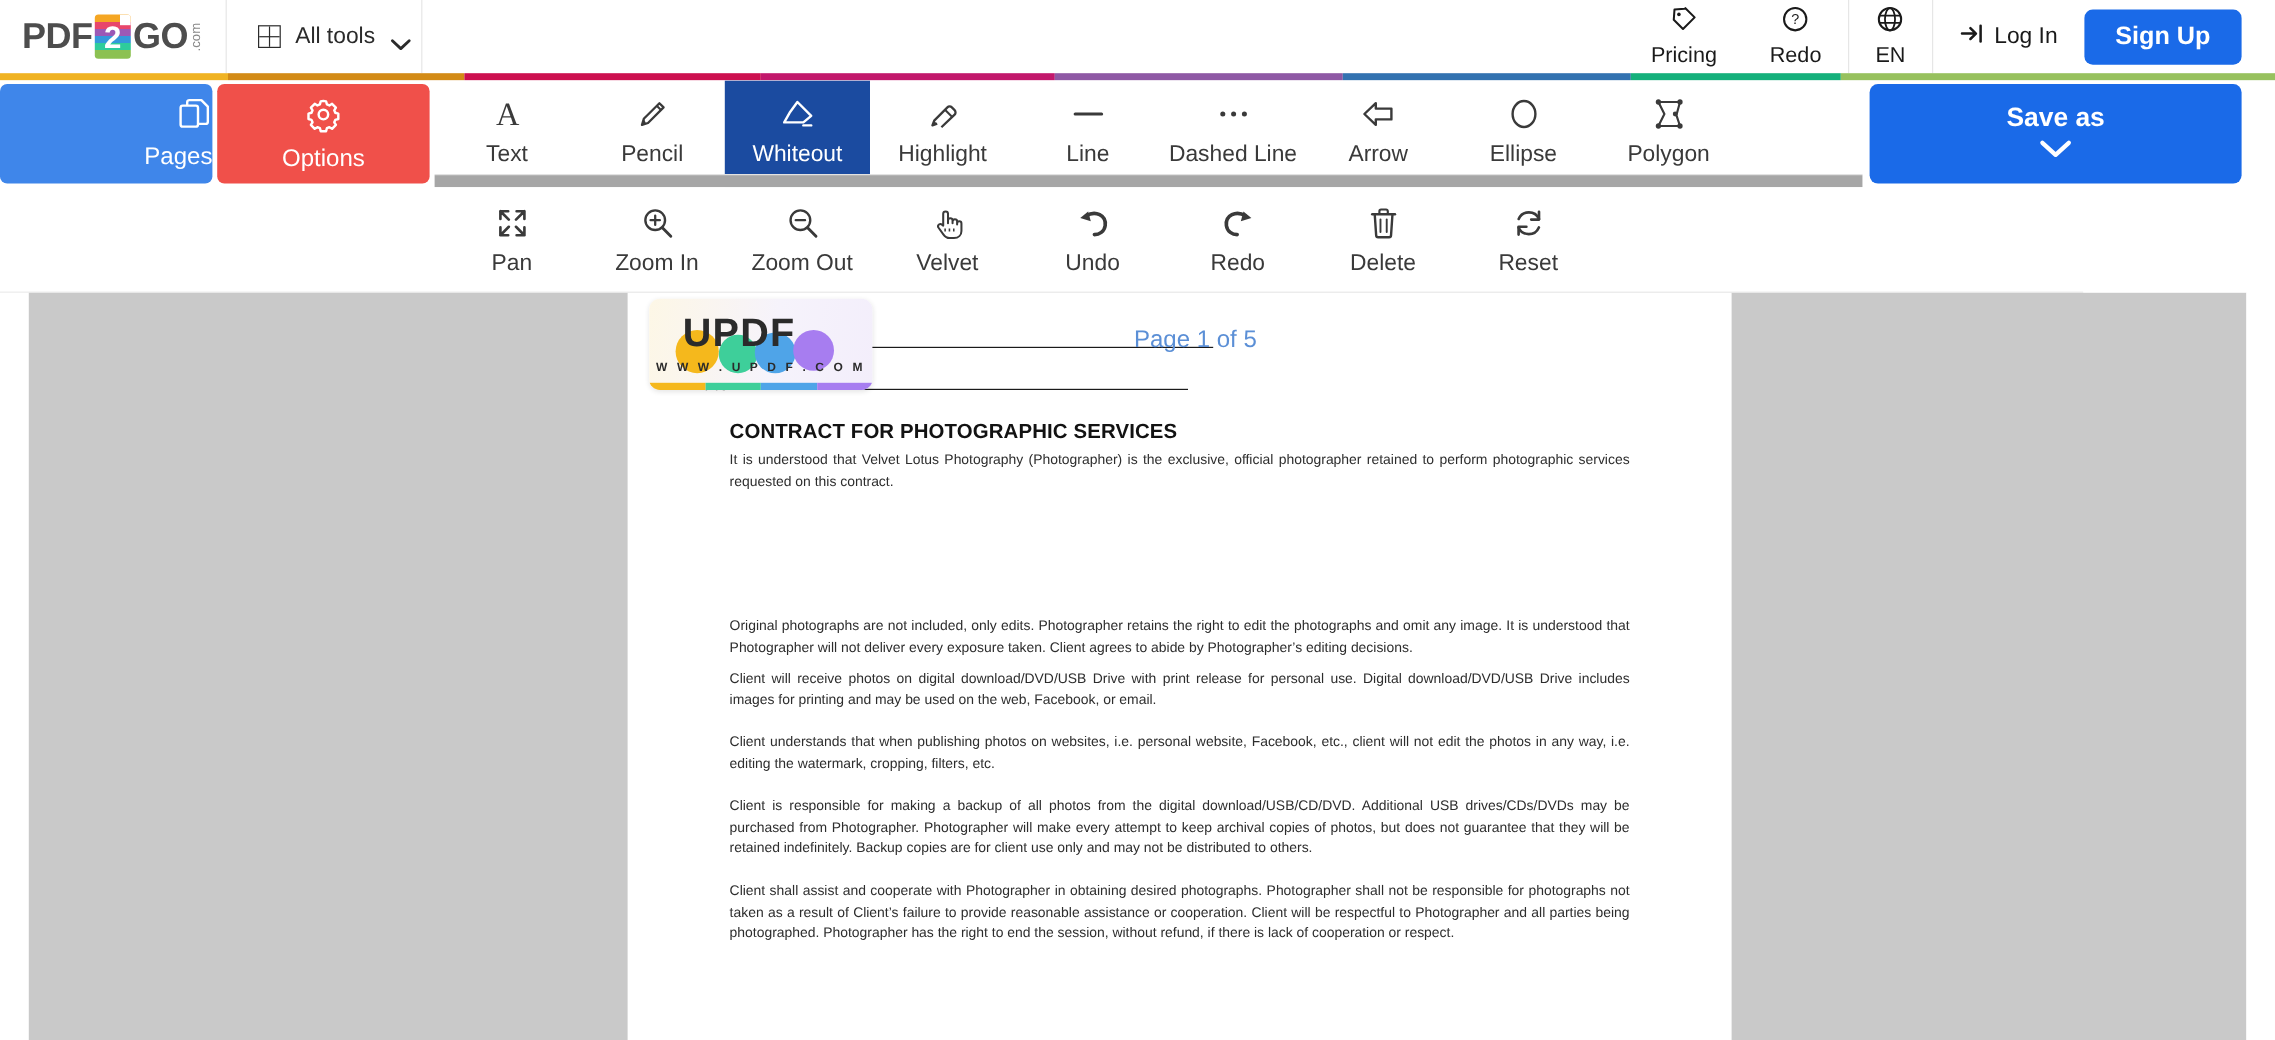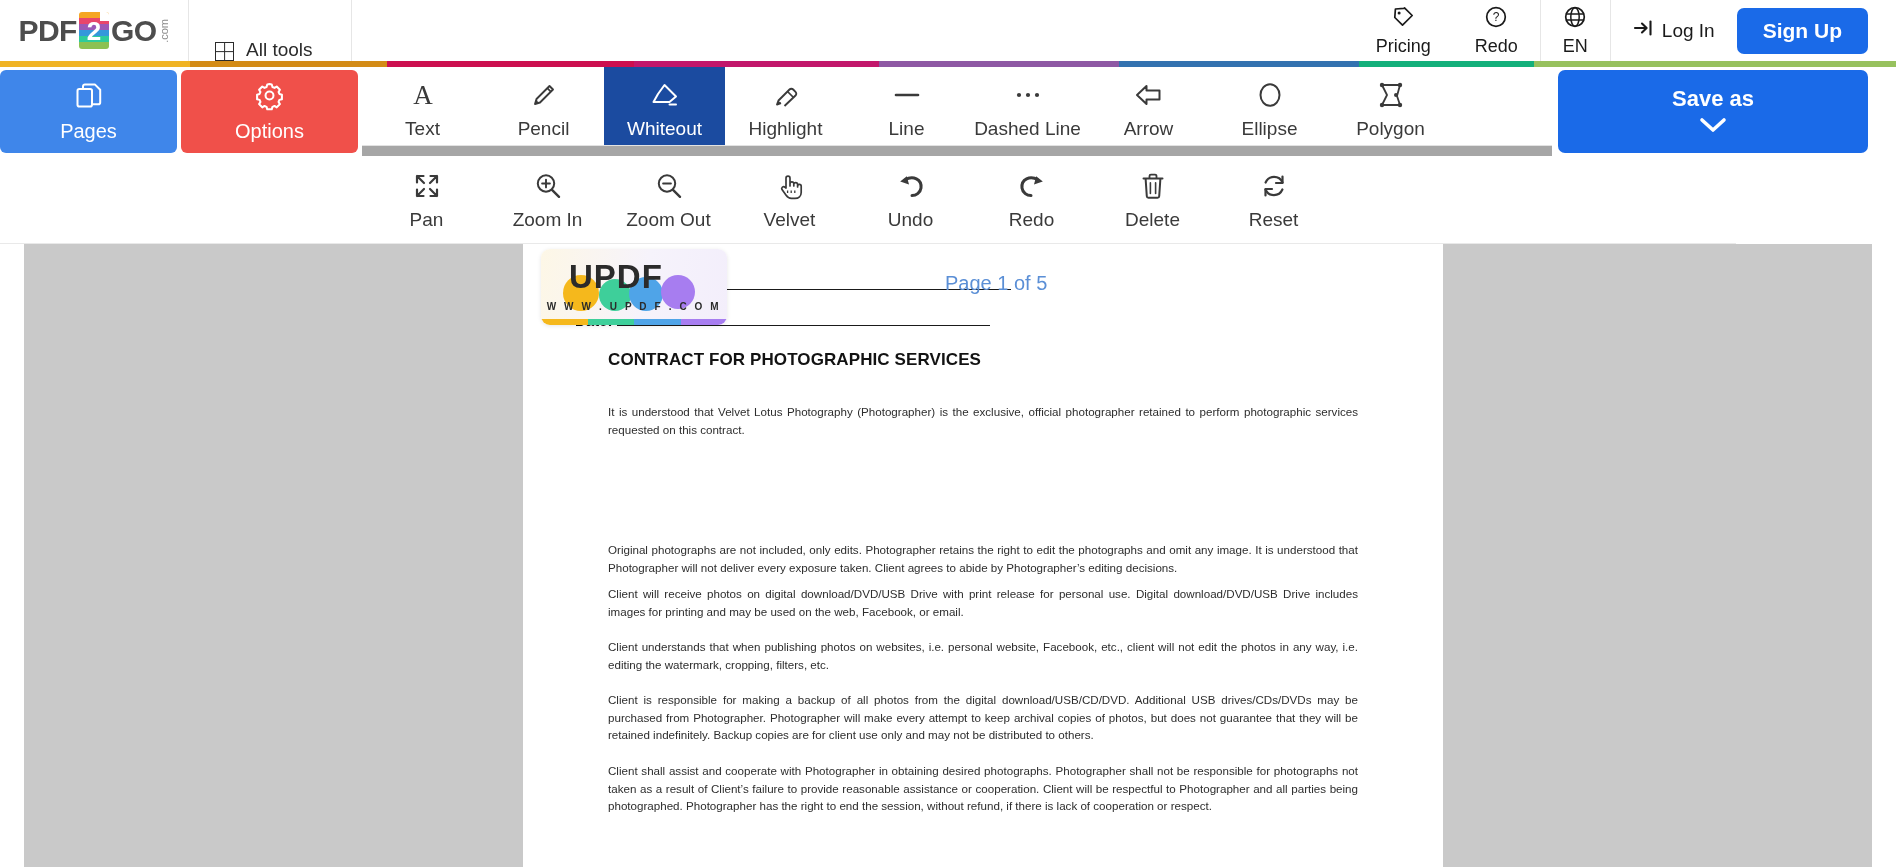--- a/index.html
+++ b/index.html
@@ -39,21 +39,21 @@
   }
   .logo-doc .two {
     position: absolute; inset: 0; display: flex; align-items: center;
     justify-content: center; color: #fff; font-size: 26px; font-weight: bold;
     line-height: 1;
   }
   .logo-com { font-size: 11px; color: #8a8a8a; writing-mode: vertical-rl;
     transform: rotate(180deg); margin-left: 1px; letter-spacing: 0px; }
 
   .alltools {
-    height: 61px; padding: 0 26px; display: flex; align-items: flex-end; gap: 12px;
+    height: 61px; padding: 0 26px; display: flex; align-items: center; gap: 12px;
     border-right: 1px solid #e6e6e6; cursor: pointer;
   }
   .alltools .lbl { font-size: 19px; color: #2b2b2b; }
   .grid-icon {
     width: 19px; height: 19px; border: 1.8px solid #2b2b2b; position: relative;
   }
   .grid-icon::before { content:""; position:absolute; left:50%; top:0; bottom:0; width:1.8px; background:#2b2b2b; transform:translateX(-50%);}
   .grid-icon::after { content:""; position:absolute; top:50%; left:0; right:0; height:1.8px; background:#2b2b2b; transform:translateY(-50%);}
   .chev { width: 0; height: 0; }
   .chev svg { display:block; }
@@ -82,21 +82,21 @@
   
   .toolbar {
     position: absolute; top: 67px; left: 0; width: 1896px; height: 89px;
     background: #fff; display: flex; align-items: stretch;
   }
   .tool-big {
     width: 177px; margin: 3px 4px 3px 0; border-radius: 6px;
     display: flex; flex-direction: column; align-items: center; justify-content: center;
     gap: 5px; color: #fff; cursor: pointer;
   }
-  .tool-big.pages { background: #3f86ea; }
+  .tool-big.pages { background: #3f86ea; align-items: flex-end; }
   .tool-big.options { background: #f0504a; }
   .tool-big .lbl { font-size: 20px; }
 
   .tools-scroll {
     position: relative; flex: 1 1 auto; overflow: hidden;
     display: flex; align-items: stretch;
   }
   .tool {
     width: 121px; display: flex; flex-direction: column; align-items: center;
     justify-content: center; gap: 6px; cursor: pointer; color: #3a3a3a;
@@ -173,21 +173,21 @@
     font-size: 10px; letter-spacing: 2.6px; color: #2b2b2b; font-weight: 600; }
   .updf .strip { position: absolute; bottom: 0; left: 0; width: 186px; height: 6px; display: flex; }
   .updf .strip span { flex: 1 1 auto; }
 
   .doc-title {
     position: absolute; left: 85px; top: 106px; font-size: 17px; font-weight: bold; color: #121212;
     letter-spacing: .1px;
   }
   .doc-p {
     position: absolute; left: 85px; width: 750px; font-size: 11.6px; line-height: 17.5px;
-    color: #2d2d2d; text-align: justify; margin-top: 28px;
+    color: #2d2d2d; text-align: justify;
   }
   .doc-faded {
     position: absolute; left: 85px; width: 750px; font-size: 11.6px; line-height: 17.5px;
     color: #cfcfcf; text-align: justify; overflow: hidden; height: 6px;
   }
 
   
   .vscroll {
     position: absolute; right: 0; top: 0; width: 24px; height: 623px; background: #ffffff;
   }

